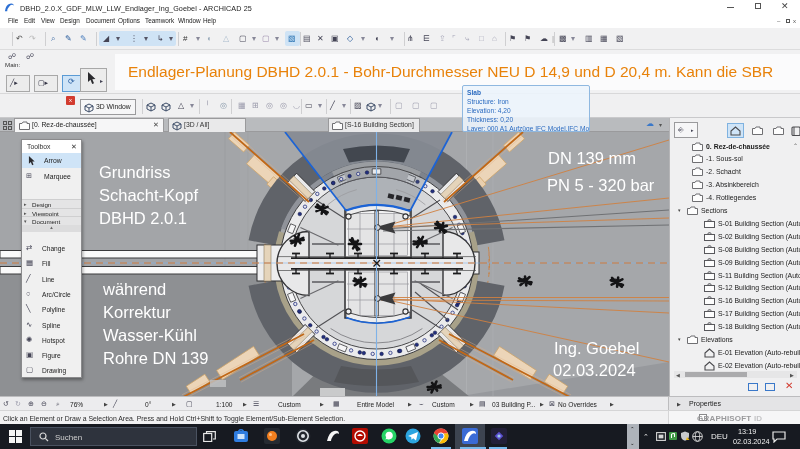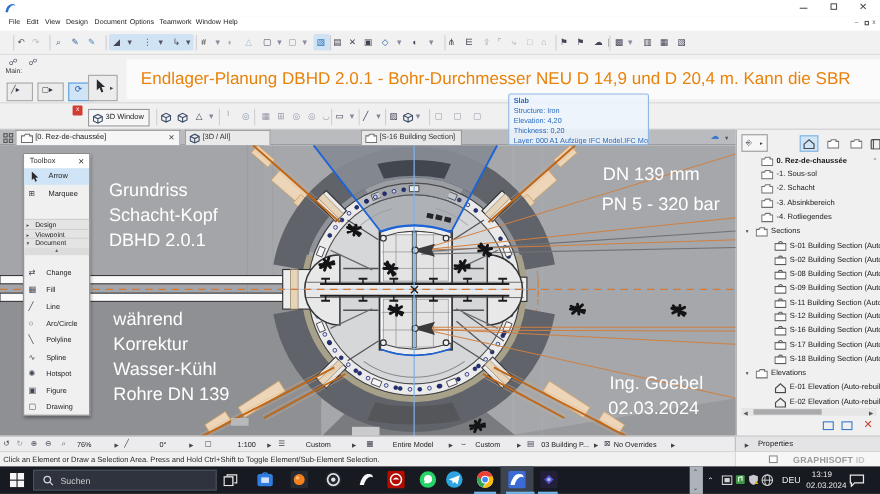--- a/index.html
+++ b/index.html
@@ -18,20 +18,21 @@
       </g>
       <g id="cube">
         <path d="M1,3 L5,1 L9,3 L9,7 L5,9 L1,7 Z M1,3 L5,5 L9,3 M5,5 L5,9" fill="none" stroke="#3d4d68" stroke-width="1"></path>
       </g>
     </defs>
   </svg>
 <div class="abs" style="left:0;top:0;width:800px;height:15px;background:#ffffff">
     <svg class="abs" style="left:4px;top:2px" width="11" height="11" viewBox="0 0 24 24">
       <path d="M2 20 Q4 6 13 4 Q20 2 22 8 Q17 4 12 9 Q7 14 7 20 Z" fill="#2b6fd4"></path>
     </svg>
+    <span class="abs" style="left:20px;top:3.5px;font-size:7.2px;color:#1c1c1c;letter-spacing:0.1px">DBHD_2.0.X_GDF_MLW_LLW_Endlager_Ing_Goebel - ARCHICAD 25</span>
     <div class="abs" style="left:727px;top:7px;width:7px;height:1.2px;background:#555"></div>
     <div class="abs" style="left:755px;top:3px;width:6px;height:6px;border:1.1px solid #555"></div>
     <span class="abs" style="left:781px;top:1px;font-size:9px;color:#444">✕</span>
   </div>
 <div class="abs" style="left:0;top:15px;width:800px;height:13px;background:#ffffff;font-size:6.4px;color:#1a1a1a">
     <span class="abs" style="left:8px;top:2px">File</span>
     <span class="abs" style="left:24px;top:2px">Edit</span>
     <span class="abs" style="left:41px;top:2px">View</span>
     <span class="abs" style="left:60px;top:2px">Design</span>
     <span class="abs" style="left:86px;top:2px">Document</span>
@@ -647,21 +648,21 @@
     <span class="abs" style="left:549px;top:3px;font-size:7px;color:#445;line-height:1">⊠</span>
     <div class="abs" style="left:668px;top:0;width:132px;height:14px;background:#e4e4e6;border-left:1px solid #bcbcbe">
       <span class="abs" style="left:8px;top:4px;font-size:5px;color:#444">▶</span>
       <span class="abs" style="left:20px;top:3px;font-size:7px;color:#1a1a1a">Properties</span>
     </div>
   </div>
 <div class="abs" style="left:0;top:410px;width:800px;height:14px;background:#f1f1f2;border-top:1px solid #d5d5d6">
     <span class="abs" style="left:3px;top:3.5px;font-size:6.9px;color:#2b2b2b;white-space:nowrap">Click an Element or Draw a Selection Area. Press and Hold Ctrl+Shift to Toggle Element/Sub-Element Selection.</span>
     <div class="abs" style="left:668px;top:0;width:132px;height:14px;background:#f6f6f7;border-left:1px solid #d5d5d6">
       <div class="abs" style="left:30px;top:3px;width:8px;height:7px;border:1.2px solid #8a8a8c;background:#fff"></div>
-      <span class="abs" style="left:52px;top:3px;font-size:8px;color:#9a9a9c;font-weight:bold;letter-spacing:0.2px">GRAPHISOFT <span style="color:#c4c4c6">ID</span></span>
+      <span class="abs" style="left:28px;top:3px;font-size:8px;color:#9a9a9c;font-weight:bold;letter-spacing:0.2px">GRAPHISOFT <span style="color:#c4c4c6">ID</span></span>
     </div>
   </div>
 <div class="abs" style="left:0;top:424px;width:800px;height:25px;background:#171a21">
     <svg class="abs" style="left:9px;top:6px" width="13" height="13" viewBox="0 0 13 13">
       <g fill="#f5f5f5">
         <rect x="0" y="0" width="6" height="6"></rect>
         <rect x="7" y="0" width="6" height="6"></rect>
         <rect x="0" y="7" width="6" height="6"></rect>
         <rect x="7" y="7" width="6" height="6"></rect>
       </g>

